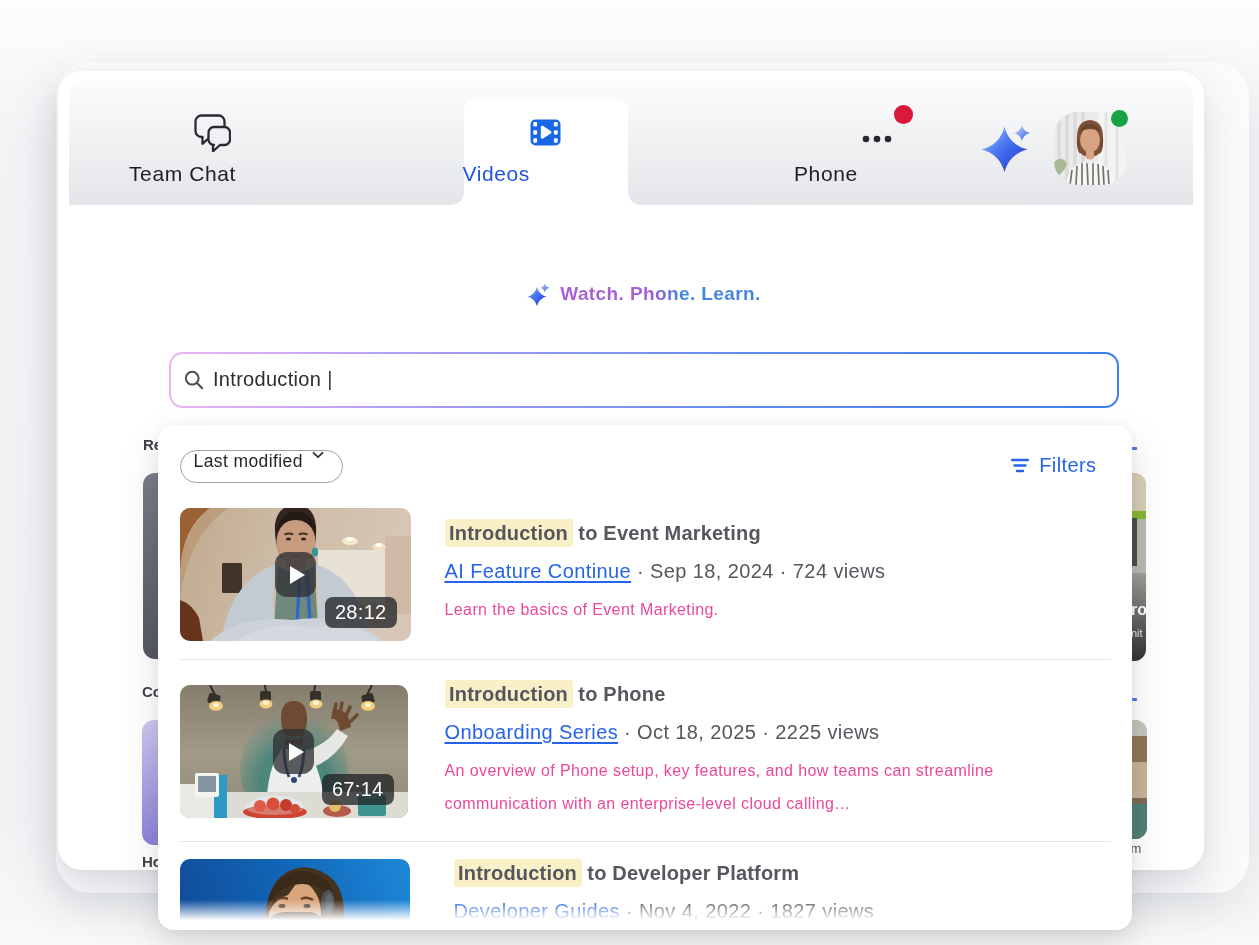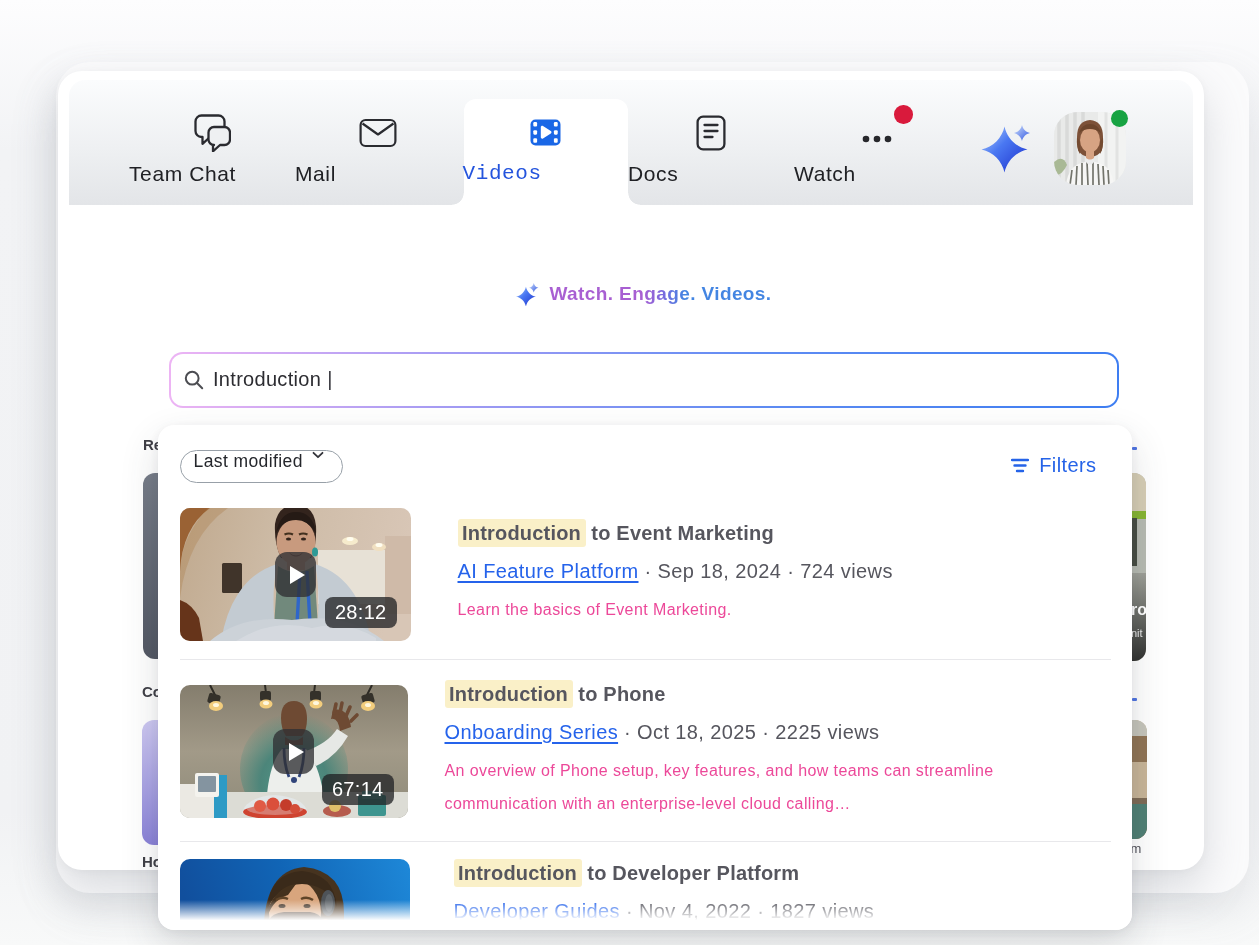--- a/index.html
+++ b/index.html
@@ -34,21 +34,21 @@
   }
   .tabwhite::after {
     content:""; position:absolute; right:-12px; bottom:0; width:12px; height:12px;
     background:radial-gradient(circle at 100% 0, rgba(255,255,255,0) 11.3px, #fff 12px);
   }
   .tab { position:absolute; top:9px; width:166px; height:125px; }
   .tab .ticon { position:absolute; left:0; right:0; top:34.5px; height:36px;
     display:flex; align-items:center; justify-content:center; }
   .tab .tlabel { position:absolute; left:0; right:0; top:82px; font-size:21px;
     line-height:24px; color:#202125; letter-spacing:.6px; }
-  .tab.active .tlabel { color:#2454dd;font-family:Liberation Mono, monospace; }
+  .tab.active .tlabel { color:#2454dd; }
   .aispark { position:absolute; left:922.5px; top:54px; }
   .avatar {
     position:absolute; left:996px; top:41px; width:72px; height:73px;
     border-radius:24px; overflow:hidden; background:#e9eaea;
   }
   .greendot {
     position:absolute; left:1053.5px; top:39px; width:17px; height:17px;
     border-radius:50%; background:#17a342;
   }
   .h1 {
@@ -108,21 +108,21 @@
   }
   .playov .tri {
     width:0; height:0; border-top:9.5px solid transparent; border-bottom:9.5px solid transparent;
     border-left:15px solid #fff; margin-left:5px;
   }
   .dur {
     position:absolute; right:14px; bottom:13px; background:rgba(32,33,36,.76);
     color:#fff; font-size:20px; line-height:20px; padding:5px 10px 6px; border-radius:8px;
     letter-spacing:.3px;
   }
-  .tcol { margin-left:47px; width:660px; }
+  .tcol { margin-left:34px; width:660px; }
   .title { font-size:20px; font-weight:700; color:#56565e; line-height:28px; letter-spacing:.2px; }
   .hl { background:#faf0c8; padding:3px 4.5px; border-radius:3px; }
   .meta { font-size:20px; color:#56565e; line-height:28px; margin-top:10px; letter-spacing:.4px; }
   .meta a { color:#2563eb; text-decoration:underline; text-underline-offset:3px; }
   .desc { font-size:16px; color:#ec4899; line-height:33px; margin-top:8px; letter-spacing:.4px; }
   .sep { position:absolute; left:22px; width:931px; height:1px; background:#e8e8eb; }
   .fade {
     position:absolute; left:0; bottom:0; width:100%; height:30px; z-index:6;
     background:linear-gradient(180deg, rgba(255,255,255,0) 0%, rgba(255,255,255,.88) 60%, #fff 68%, #fff 100%);
     border-radius:0 0 16px 16px;
@@ -136,65 +136,47 @@
     <div class="tabwhite"></div>
 
     <div class="tab" style="left:71.5px">
       <div class="ticon">
         <svg width="37" height="38" viewBox="0 0 37 38" fill="none">
           <path d="M6.5 1.5 H23.5 A6 6 0 0 1 29.5 7.5 V17 A6 6 0 0 1 23.5 23 H15 L7.5 29.8 V23 H6.5 A6 6 0 0 1 0.5 17 V7.5 A6 6 0 0 1 6.5 1.5 Z" stroke="#2a2b30" stroke-width="2.3" stroke-linejoin="round" fill="none" transform="translate(1,0)"></path>
           <path d="M20 13 H30.5 A5.5 5.5 0 0 1 36 18.5 V25.5 A5.5 5.5 0 0 1 30.5 31 H26 L19 37.3 V31 H20 A5.5 5.5 0 0 1 14.5 25.5 V18.5 A5.5 5.5 0 0 1 20 13 Z" stroke="#2a2b30" stroke-width="2.3" stroke-linejoin="round" fill="#eef0f2"></path>
         </svg>
       </div>
       <div class="tlabel">Team Chat</div>
-    </div>
-    <div class="tab" style="left:237.5px">
-      <div class="ticon">
-        <svg width="38" height="30" viewBox="0 0 38 30" fill="none">
-          <rect x="1.6" y="2" width="34.8" height="26" rx="5" stroke="#2a2b30" stroke-width="2.2"></rect>
-          <path d="M3.5 5.5 19 16.5 34.5 5.5" stroke="#2a2b30" stroke-width="2.2" stroke-linejoin="round"></path>
-        </svg>
-      </div>
-      <div class="tlabel">Mail</div>
     </div>
     <div class="tab active" style="left:405px">
       <div class="ticon">
         <svg width="31" height="27" viewBox="0 0 31 27">
           <rect x="0.5" y="0.5" width="30" height="26" rx="5" fill="#1a67e6"></rect>
           <g fill="#fff">
             <rect x="3.3" y="3.1" width="3.8" height="4.5" rx="1.1"></rect>
             <rect x="3.3" y="11.2" width="3.8" height="4.5" rx="1.1"></rect>
             <rect x="3.3" y="19.3" width="3.8" height="4.5" rx="1.1"></rect>
             <rect x="23.9" y="3.1" width="3.8" height="4.5" rx="1.1"></rect>
             <rect x="23.9" y="11.2" width="3.8" height="4.5" rx="1.1"></rect>
             <rect x="23.9" y="19.3" width="3.8" height="4.5" rx="1.1"></rect>
             <path d="M10.8 8.2c0-1.1 1.2-1.8 2.2-1.2l7.8 5c.9.6.9 1.9 0 2.5l-7.8 5c-1 .6-2.2-.1-2.2-1.2Z"></path>
           </g>
         </svg>
       </div>
       <div class="tlabel">Videos</div>
     </div>
-    <div class="tab" style="left:570.5px">
-      <div class="ticon">
-        <svg width="30" height="36" viewBox="0 0 30 36" fill="none">
-          <rect x="1.6" y="1.6" width="26.8" height="32.8" rx="5.5" stroke="#2a2b30" stroke-width="2.3"></rect>
-          <path d="M8.5 10h13M8.5 16h13M8.5 22h8" stroke="#2a2b30" stroke-width="2.3" stroke-linecap="round"></path>
-        </svg>
-      </div>
-      <div class="tlabel">Docs</div>
-    </div>
     <div class="tab" style="left:736.5px">
       <div class="ticon" style="top:55px; height:8px;">
         <svg width="34" height="8" viewBox="0 0 34 8">
           <circle cx="6" cy="4" r="3.3" fill="#27282c"></circle>
           <circle cx="17" cy="4" r="3.3" fill="#27282c"></circle>
           <circle cx="28" cy="4" r="3.3" fill="#27282c"></circle>
         </svg>
       </div>
-      <div class="tlabel">Watch</div>
+      <div class="tlabel">Phone</div>
     </div>
     <div style="position:absolute; left:836.5px; top:34px; width:18.5px; height:18.5px; border-radius:50%; background:#d91a3c;"></div>
 
     <div class="aispark">
       <svg width="52" height="50" viewBox="0 0 52 50">
         <defs>
           <linearGradient id="sg" x1="0" y1="0" x2="1" y2="1">
             <stop offset="0" stop-color="#b9d4fb"></stop>
             <stop offset=".42" stop-color="#4a78f2"></stop>
             <stop offset="1" stop-color="#1b2ecb"></stop>
@@ -241,21 +223,21 @@
         <path d="M31 49 Q36 56 41 49 L39 47 Q36 50 33 47 Z" fill="#eceded"></path>
       </svg>
     </div>
     <div class="greendot"></div>
 
     <div class="sub">
       <svg width="25" height="23" viewBox="0 0 23 22">
         <path d="M10 3.5 C11 8.3, 14.7 12, 19.5 13 C14.7 14, 11 17.7, 10 22.5 C9 17.7, 5.3 14, 0.5 13 C5.3 12, 9 8.3, 10 3.5Z" fill="url(#sg)"></path>
         <path d="M17.5 0 C18 2.4, 19.7 4.1, 22 4.6 C19.7 5.1, 18 6.8, 17.5 9.2 C17 6.8, 15.3 5.1, 13 4.6 C15.3 4.1, 17 2.4, 17.5 0Z" fill="url(#sg2)"></path>
       </svg>
-      <span class="txt">Watch. Engage. Videos.</span>
+      <span class="txt">Watch. Phone. Learn.</span>
     </div>
 
     <div class="search">
       <svg width="20" height="20" viewBox="0 0 20 20" fill="none">
         <circle cx="8.2" cy="8.2" r="6.4" stroke="#4c4d52" stroke-width="2"></circle>
         <line x1="13" y1="13" x2="18.2" y2="18.2" stroke="#4c4d52" stroke-width="2" stroke-linecap="round"></line>
       </svg>
       <span class="q">Introduction</span>
       <span class="q cur">|</span>
     </div>
@@ -349,21 +331,21 @@
           <path d="M30 133 Q62 106 112 112 Q168 104 204 133 Z" fill="#ccd2d8"></path>
           <path d="M56 133 Q92 110 132 120 Q166 112 196 130 L196 133 Z" fill="#d6dbe0" opacity=".85"></path>
         </svg>
         <div class="playov">
           <div class="tri"></div>
         </div>
         <div class="dur">28:12</div>
       </div>
       <div class="tcol" style="position:relative; top:-2px;">
         <div class="title"><span class="hl">Introduction</span> to Event Marketing</div>
-        <div class="meta"><a>AI Feature Platform</a> · Sep 18, 2024 · 724 views</div>
+        <div class="meta"><a>AI Feature Continue</a> · Sep 18, 2024 · 724 views</div>
         <div class="desc">Learn the basics of Event Marketing.</div>
       </div>
     </div>
     <div class="sep" style="top:234px;"></div>
 
     <div class="row" style="top:260px; height:133px; align-items:center;">
       <div class="thumb" style="width:228px;">
         <svg width="228" height="133" viewBox="0 0 228 133">
           <defs>
             <radialGradient id="teal" cx=".5" cy=".62" r=".62">

